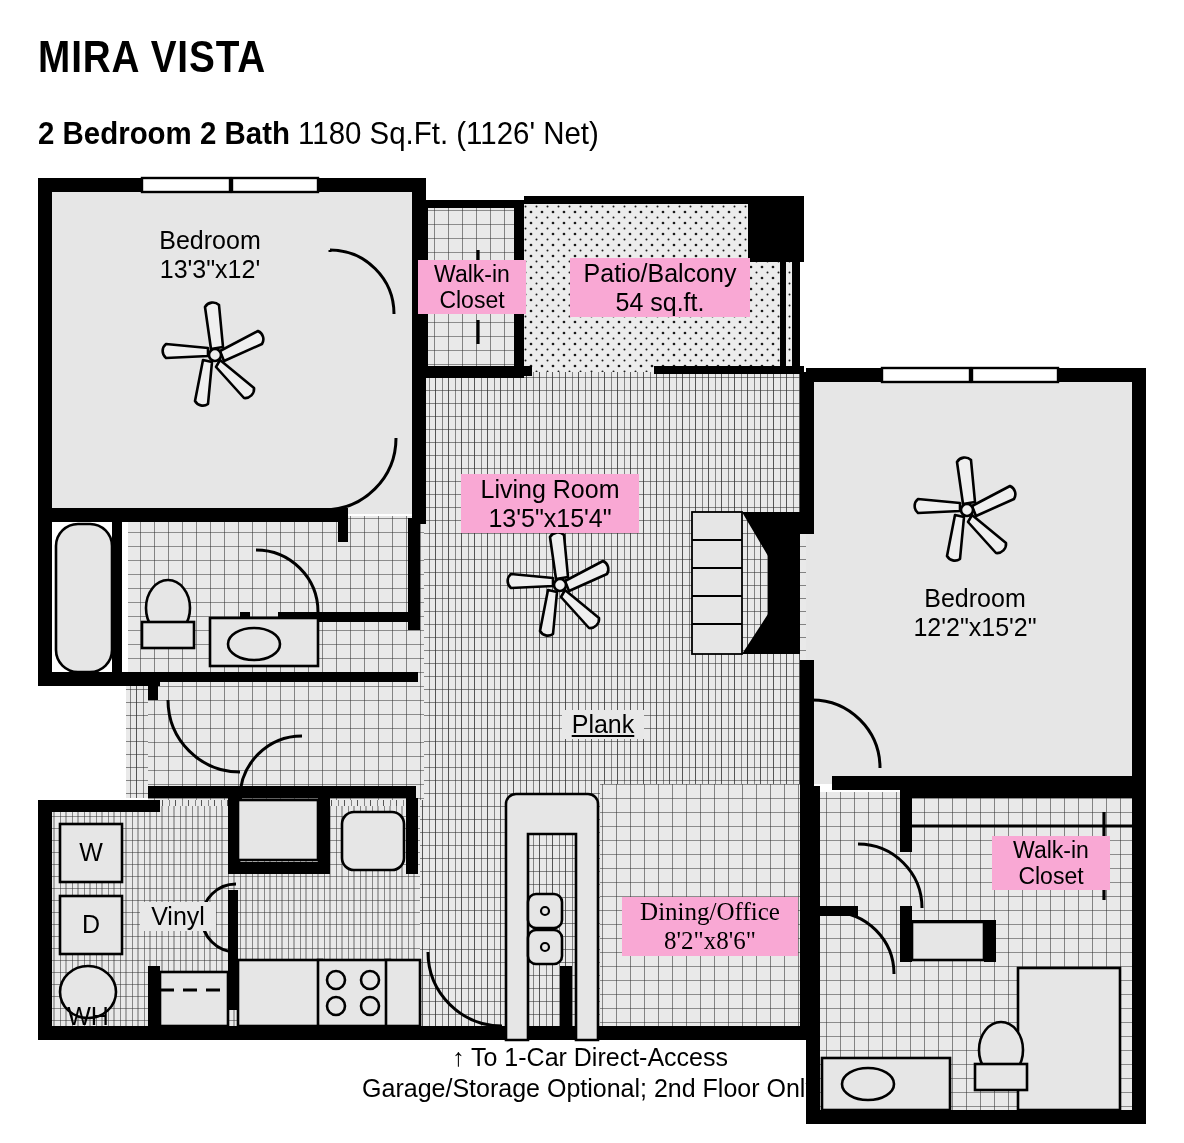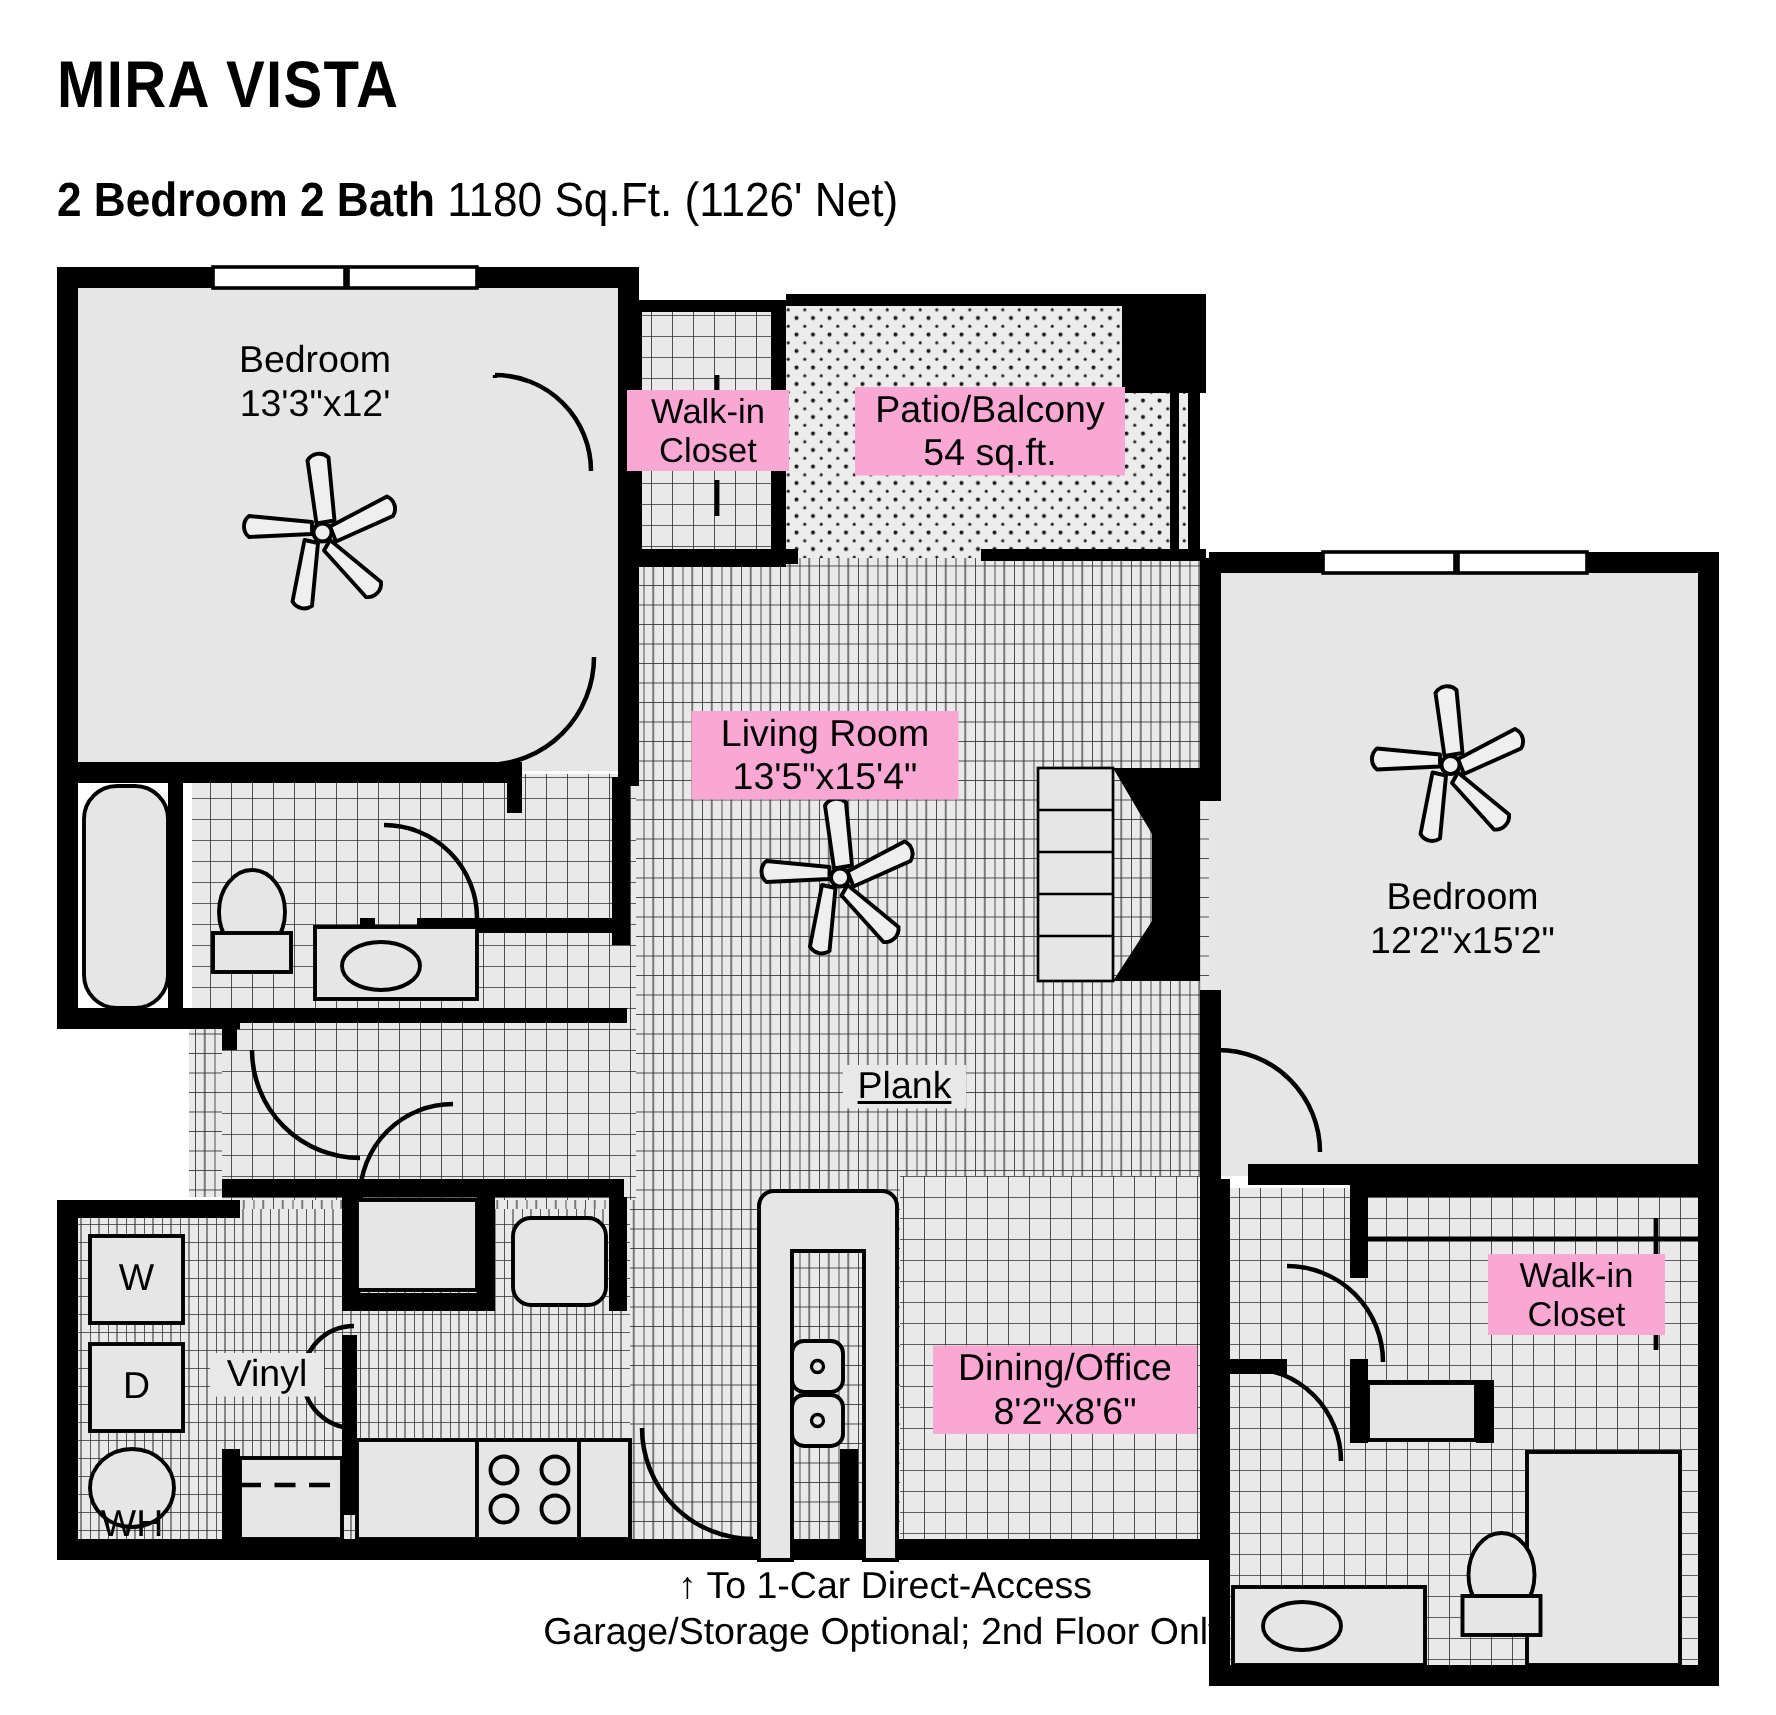--- a/index.html
+++ b/index.html
@@ -297,21 +297,21 @@
 </div>
 
 <div class="lbl rm" style="left:880px;top:584px;width:190px;">
   <div>Bedroom</div>
   <div>12'2"x15'2"</div>
 </div>
 
 <div class="lbl floor" style="left:562px;top:710px;width:72px;text-decoration:underline;">Plank</div>
 <div class="lbl floor" style="left:140px;top:886px;width:66px;margin-top:16px;">Vinyl</div>
 
-<div class="lbl rm boxed" style="left:622px;top:897px;width:168px;">
+<div class="lbl rm boxed" style="left:622px;top:897px;width:168px;font-family:Liberation Serif, serif;">
   <div>Dining/Office</div>
   <div>8'2"x8'6"</div>
 </div>
 
 <div class="lbl rm-sm boxed" style="left:992px;top:836px;width:110px;">
   <div>Walk-in</div>
   <div>Closet</div>
 </div>
 
 <div class="lbl app" style="left:61px;top:838px;width:60px;">W</div>

